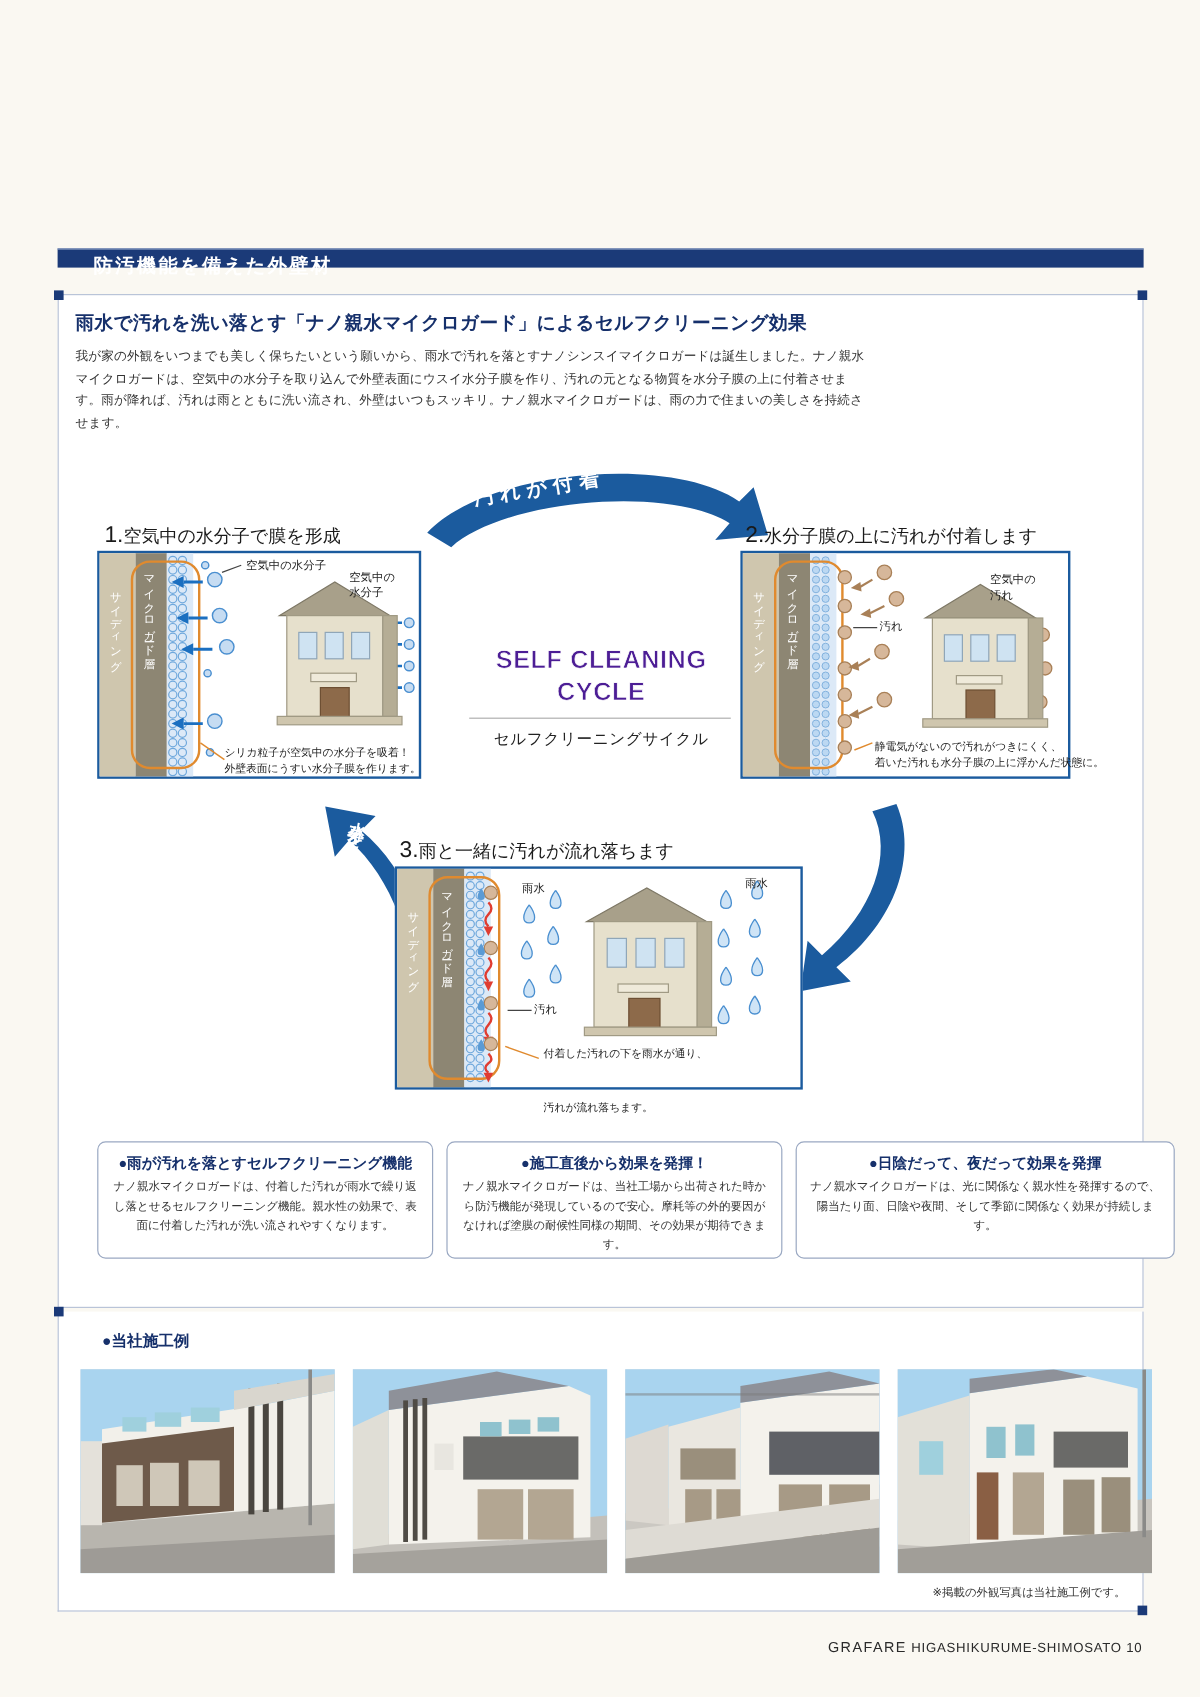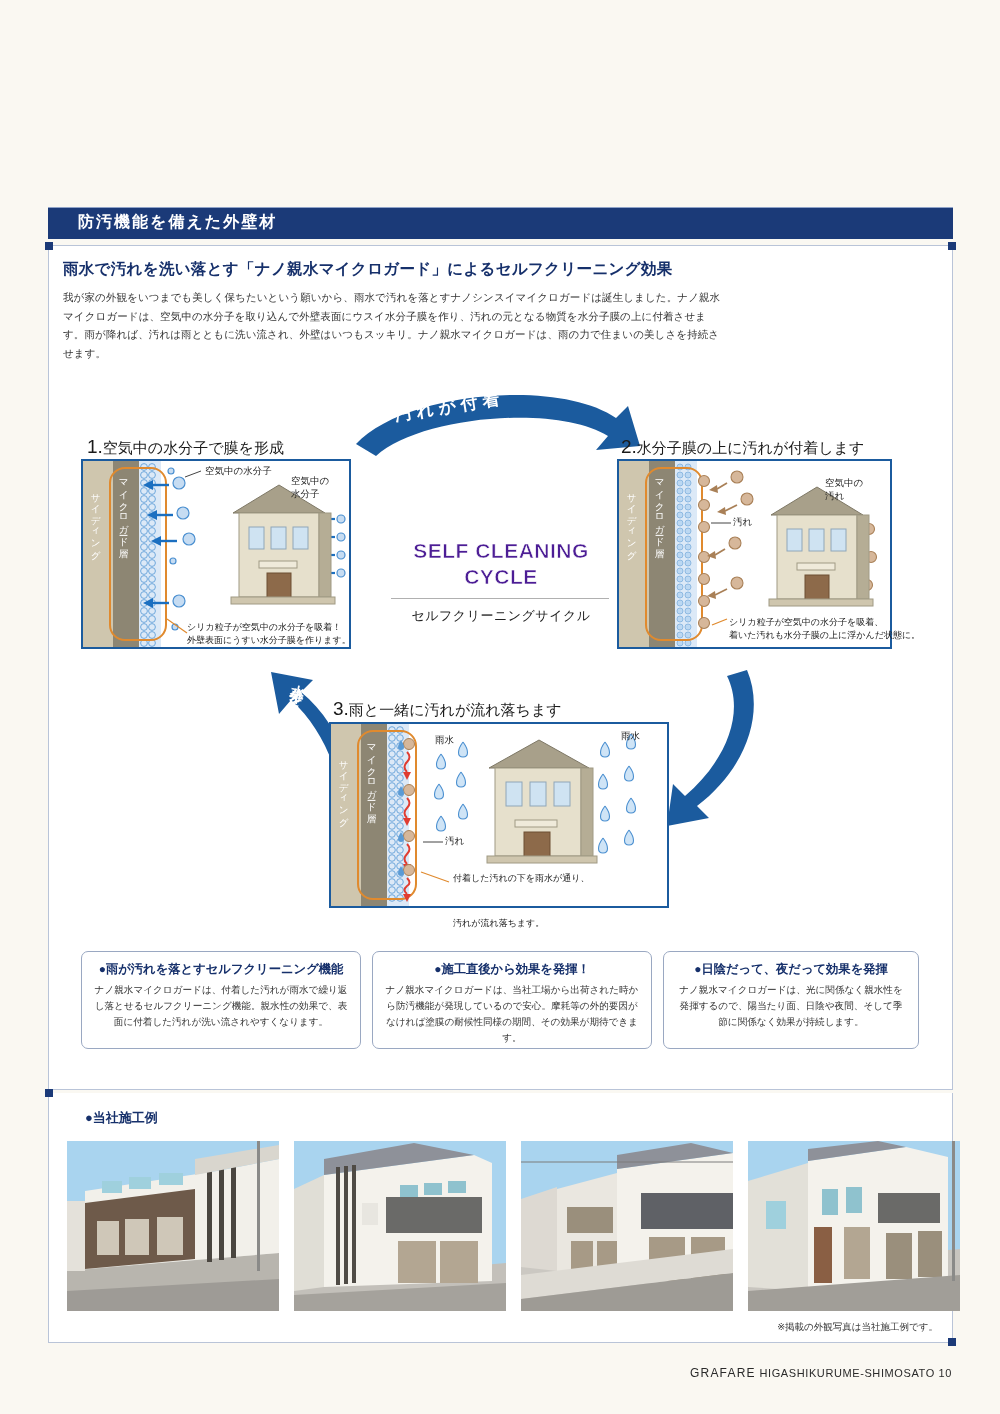--- a/index.html
+++ b/index.html
@@ -6,21 +6,21 @@
   html, body {
     width: 1000px; height: 1414px;
     background: #faf8f2;
     font-family: "Liberation Sans", "DejaVu Sans", sans-serif;
     overflow: hidden;
   }
   #page { position: relative; width: 1000px; height: 1414px; background: #faf8f2; }
 
   
   .hdr-bar {
-    position: absolute; left: 48px; top: 207px; width: 905px; height: 32px;
+    position: absolute; left: 48px; top: 207px; width: 905px; height: 16px;
     background: #1b3a78; border-top: 1px solid #8fa3c8;
   }
   .hdr-bar .label {
     position: absolute; left: 30px; top: 4px;
     color: #ffffff; font-size: 16px; letter-spacing: 2px; font-weight: 700;
   }
 
   
   .card {
     position: absolute; left: 48px; top: 245px; width: 905px; height: 845px;
@@ -393,21 +393,21 @@
           <rect x="212" y="68" width="15" height="22" fill="#cfe3f2" stroke="#8fa6b8" stroke-width="1"></rect>
           <rect x="178" y="102" width="38" height="7" fill="#efeada" stroke="#a09a84" stroke-width="1"></rect>
           <rect x="186" y="114" width="24" height="26" fill="#8d6a4a" stroke="#6d4f33" stroke-width="1"></rect>
           <rect x="150" y="138" width="104" height="7" fill="#cfc6ae" stroke="#a09a84" stroke-width="1"></rect>
         </g>
       </svg>
 
       <div class="lbl" style="left:114px; top:55px;">汚れ</div>
       <div class="lbl" style="left:206px; top:16px;">空気中の</div>
       <div class="lbl" style="left:206px; top:29px;">汚れ</div>
-      <div class="cap" style="left:110px; top:155px;">シリカ粒子が空気中の水分子を吸着、</div>
+      <div class="cap" style="left:110px; top:155px;">静電気がないので汚れがつきにくく、</div>
       <div class="cap" style="left:110px; top:168px;">着いた汚れも水分子膜の上に浮かんだ状態に。</div>
     </div>
 
     <div class="cycle-en" style="left:337px; top:292px;">
       <span>SELF CLEANING</span><br>
       <span>CYCLE</span>
     </div>
     <div class="cycle-rule" style="left:342px; top:352px; width:218px;"></div>
     <div class="cycle-jp" style="left:337px; top:361px;">セルフクリーニングサイクル</div>
 
@@ -562,21 +562,21 @@
     <div class="fbox" style="left:32px; top:705px; width:280px; height:98px;">
       <h4><span class="bullet">●</span><span>雨が汚れを落とすセルフクリーニング機能</span></h4>
       <p>ナノ親水マイクロガードは、付着した汚れが雨水で繰り返し落とせるセルフクリーニング機能。親水性の効果で、表面に付着した汚れが洗い流されやすくなります。</p>
     </div>
 
     <div class="fbox" style="left:323px; top:705px; width:280px; height:98px;">
       <h4><span class="bullet">●</span><span>施工直後から効果を発揮！</span></h4>
       <p>ナノ親水マイクロガードは、当社工場から出荷された時から防汚機能が発現しているので安心。摩耗等の外的要因がなければ塗膜の耐候性同様の期間、その効果が期待できます。</p>
     </div>
 
-    <div class="fbox" style="left:614px; top:705px; width:256px; height:98px;">
+    <div class="fbox" style="left:614px; top:705px; width:316px; height:98px;">
       <h4><span class="bullet">●</span><span>日陰だって、夜だって効果を発揮</span></h4>
       <p>ナノ親水マイクロガードは、光に関係なく親水性を発揮するので、陽当たり面、日陰や夜間、そして季節に関係なく効果が持続します。</p>
     </div>
   </div>
 
   <div class="card2">
     <div class="corner-dot" style="left:-4px;top:-4px;"></div>
     <div class="corner-dot" style="right:-4px;bottom:-4px;"></div>
 
     <div class="sec-title">

